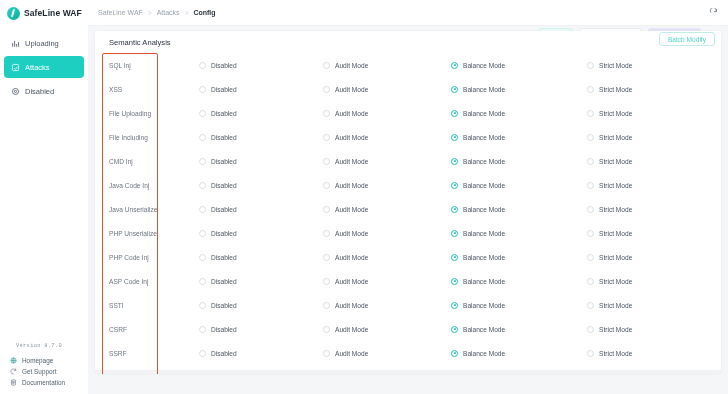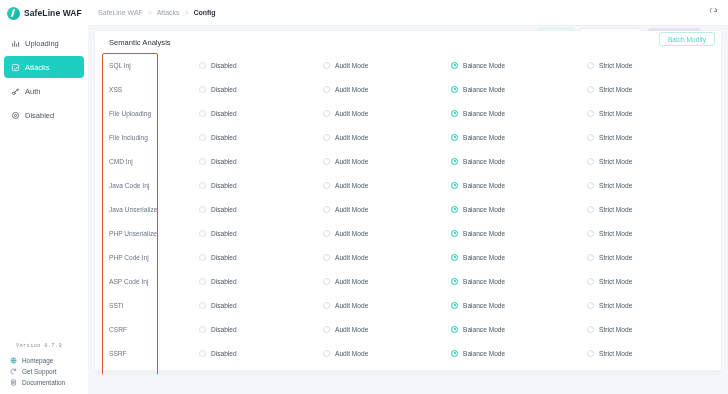--- a/index.html
+++ b/index.html
@@ -200,29 +200,20 @@
           <svg viewBox="0 0 16 16" fill="none" stroke="currentColor" stroke-width="1.4">
             <rect x="2.5" y="2.5" width="11" height="11" rx="2"></rect>
               <path d="M6 9.5l2 2 3.5-4.5" stroke-linecap="round"></path>
           </svg>
         </span>
         <span>Attacks</span>
       </div>
 
 
 
-      <div class="nav-item">
-        <span class="ic">
-          <svg viewBox="0 0 16 16" fill="none" stroke="currentColor" stroke-width="1.4" stroke-linecap="round">
-            <circle cx="5" cy="11" r="2.4"></circle>
-              <path d="M6.8 9.2L12.5 3.5M10.6 5.4l1.4 1.4M12.1 3.9l1.4 1.4"></path>
-          </svg>
-        </span>
-        <span>Auth</span>
-      </div>
 
       <div class="nav-item">
         <span class="ic">
           <svg viewBox="0 0 16 16" fill="none" stroke="currentColor" stroke-width="1.4">
             <circle cx="8" cy="8" r="5.4"></circle>
               <circle cx="8" cy="8" r="1.9"></circle>
           </svg>
         </span>
         <span>Disabled</span>
       </div>

